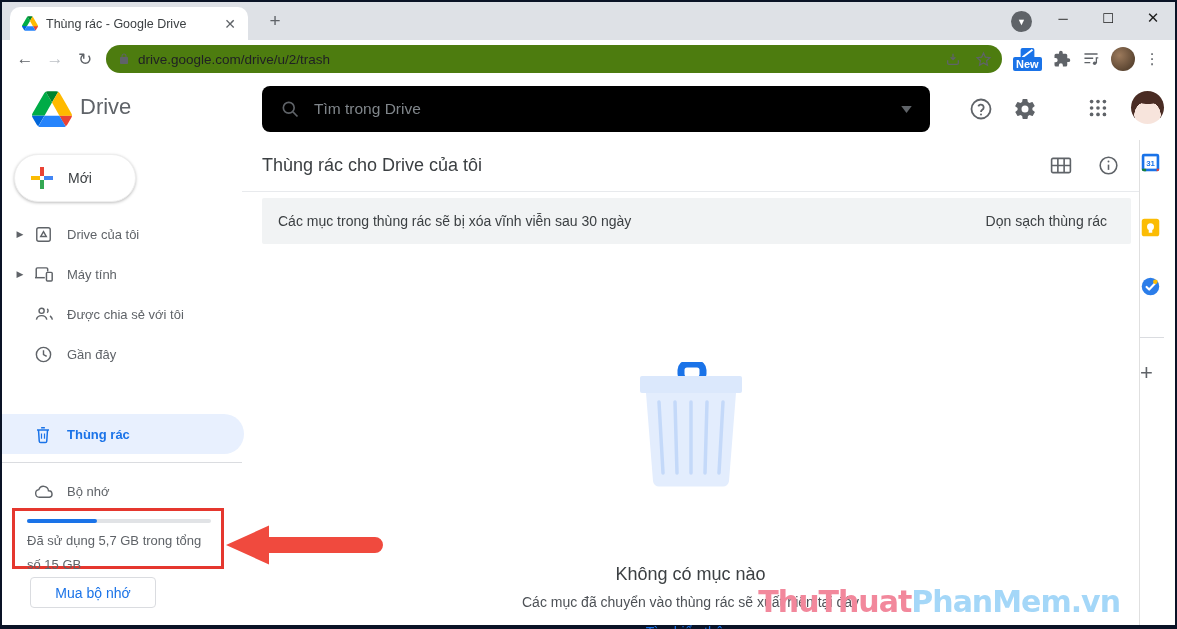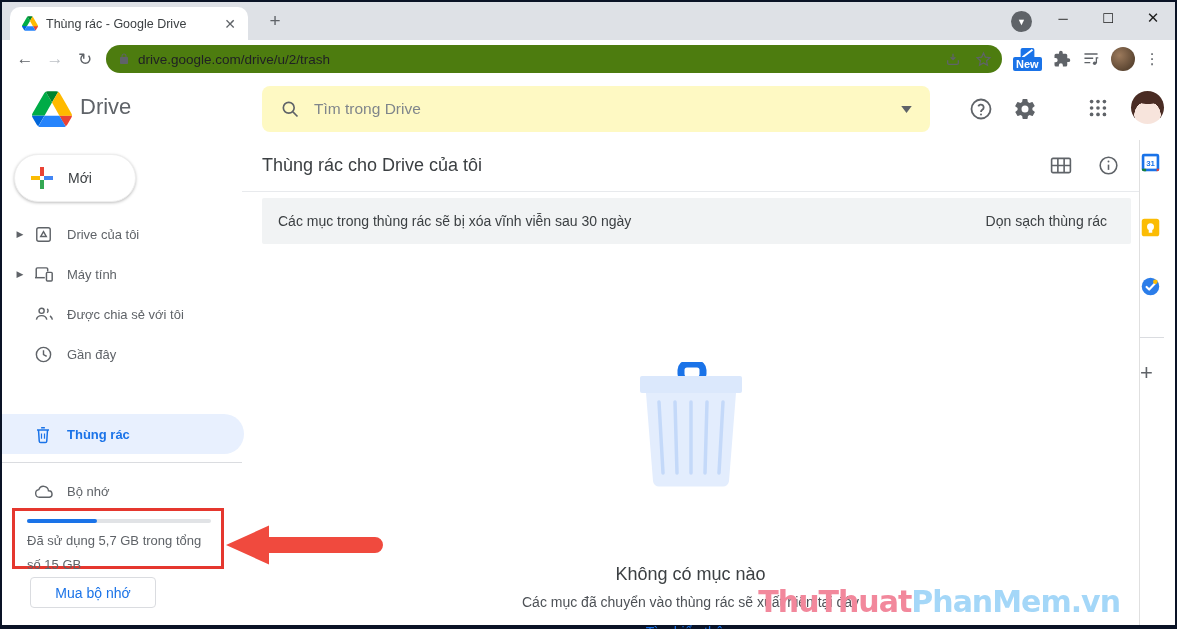--- a/index.html
+++ b/index.html
@@ -34,21 +34,21 @@
   .new-badge { background:#1a73e8; color:#fff; font-size:11px; font-weight:bold; border-radius:2px;
                padding:1px 3px; margin-top:-3px; }
   .tb-avatar { width:24px; height:24px; border-radius:50%; margin-left:11px;
                background:radial-gradient(circle at 35% 35%, #9c7a5c, #5d4733 70%); }
   .dots { margin-left:10px; color:#5f6368; font-size:15px; letter-spacing:0; }
 
   
   .driveheader { position:relative; height:62px; background:#fff; }
   .logo { position:absolute; left:30px; top:13px; }
   .logotext { position:absolute; left:78px; top:16px; font-size:22px; color:#5f6368; }
-  .searchbar { position:absolute; left:260px; top:8px; width:668px; height:46px; background:#fef9c3;
+  .searchbar { position:absolute; left:260px; top:8px; width:668px; height:46px; background:#000000;
                border-radius:8px; display:flex; align-items:center; padding:0 18px; }
   .search-ph { font-size:15.5px; color:#80868b; margin-left:14px; flex:1; }
   .hd-ic { position:absolute; top:19px; color:#5f6368; display:flex; }
   .hd-avatar { position:absolute; left:1129px; top:13px; width:33px; height:33px; border-radius:50%;
                background:radial-gradient(circle at 50% 72%, #f7e4dc 45%, #4a2c24 46%); overflow:hidden; }
   .hd-avatar:before { content:""; position:absolute; left:6px; top:1px; width:22px; height:12px;
                border-radius:50% 50% 40% 40%; background:#4a2c24; }
 
   
   .bodyarea { position:relative; height:485px; display:flex; }

